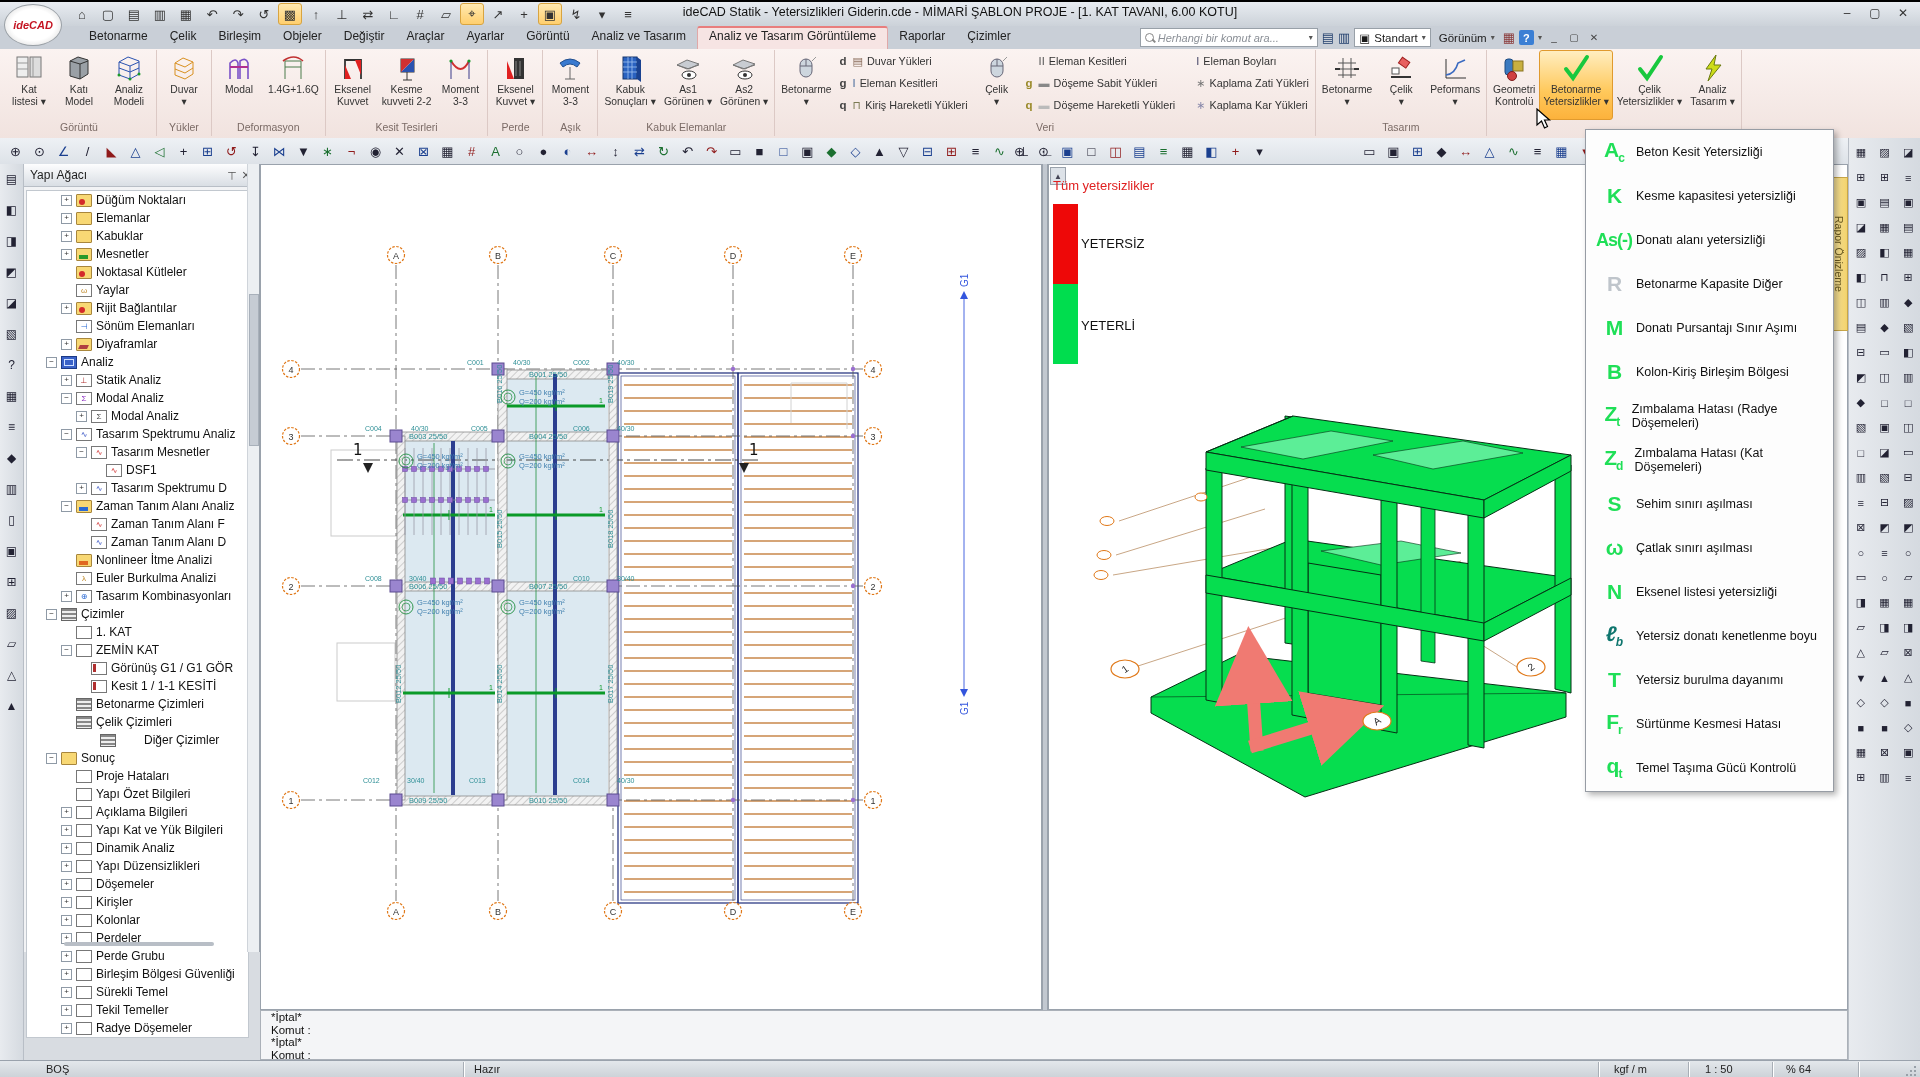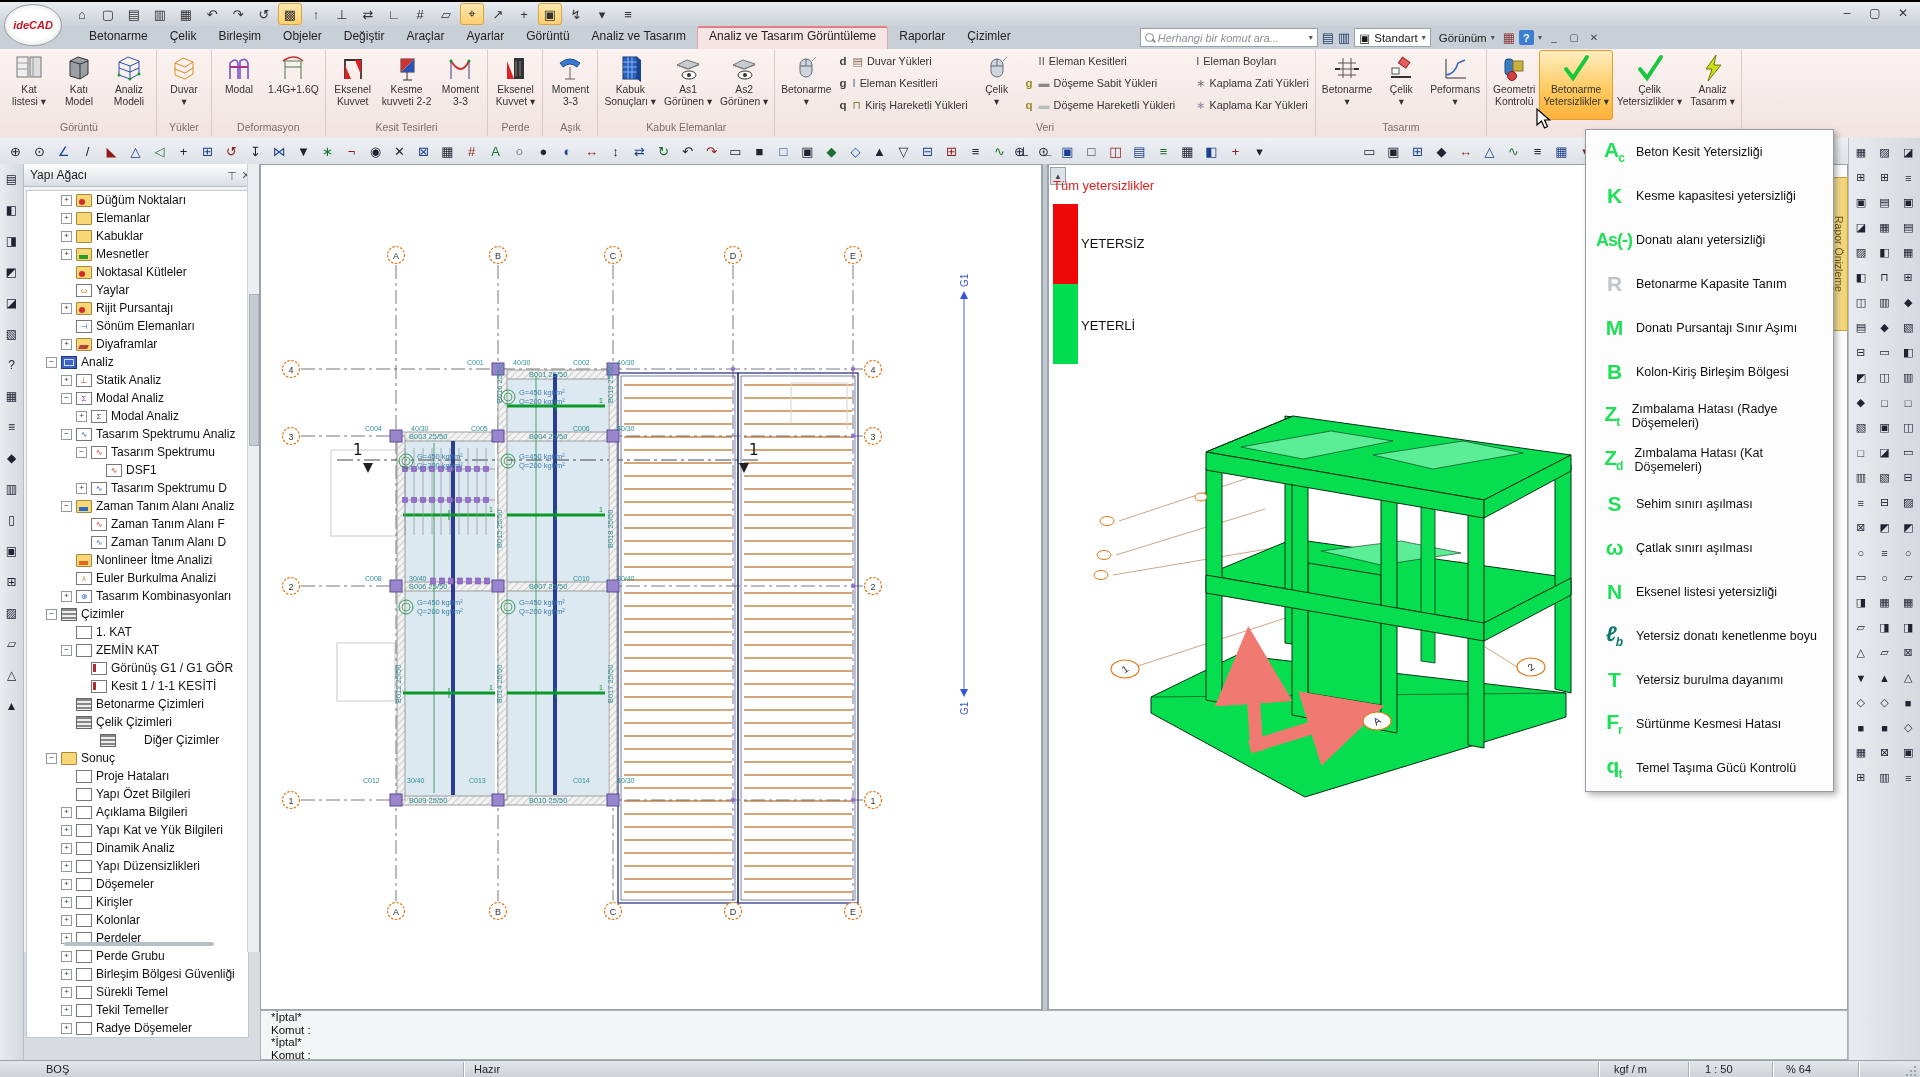--- a/index.html
+++ b/index.html
@@ -121,20 +121,21 @@
 </style>
 </head>
 <body>
 
 <div id="app">
 
   <div id="titlebar" class="abs"></div>
   <div id="logo" class="abs">
       <span>ideCAD</span>
     </div>
+  <div id="wintitle" class="abs">ideCAD Statik - Yetersizlikleri Giderin.cde - MİMARİ ŞABLON PROJE - [1. KAT TAVANI,  6.00 KOTU]</div>
   <div id="qat" class="abs">
       <div class="qicon">⌂</div>
       <div class="qicon">▢</div>
       <div class="qicon">▤</div>
       <div class="qicon">▥</div>
       <div class="qicon">▦</div>
       <div class="qicon">↶</div>
       <div class="qicon">↷</div>
       <div class="qicon">↺</div>
       <div class="qicon on">▩</div>
@@ -680,21 +681,21 @@
           <span>Noktasal Kütleler</span>
         </div>
         <div class="trow" style="padding-left: 34px;">
           <span class="texp none">+</span>
           <span class="ticon t-sp">ω</span>
           <span>Yaylar</span>
         </div>
         <div class="trow" style="padding-left: 34px;">
           <span class="texp">+</span>
           <span class="ticon t-fr"></span>
-          <span>Rijit Pursantajı</span>
+          <span>Rijit Bağlantılar</span>
         </div>
         <div class="trow" style="padding-left: 34px;">
           <span class="texp none">+</span>
           <span class="ticon t-dm">⊣</span>
           <span>Sönüm Elemanları</span>
         </div>
         <div class="trow" style="padding-left: 34px;">
           <span class="texp">+</span>
           <span class="ticon t-fd"></span>
           <span>Diyaframlar</span>
@@ -720,21 +721,21 @@
           <span>Modal Analiz</span>
         </div>
         <div class="trow" style="padding-left: 34px;">
           <span class="texp">−</span>
           <span class="ticon t-tcb">∿</span>
           <span>Tasarım Spektrumu Analiz</span>
         </div>
         <div class="trow" style="padding-left: 49px;">
           <span class="texp">−</span>
           <span class="ticon t-tc">∿</span>
-          <span>Tasarım Spektrumu</span>
+          <span>Tasarım Mesnetler</span>
         </div>
         <div class="trow" style="padding-left: 64px;">
           <span class="texp none">+</span>
           <span class="ticon t-tc">∿</span>
           <span>DSF1</span>
         </div>
         <div class="trow" style="padding-left: 49px;">
           <span class="texp">+</span>
           <span class="ticon t-tcb">∿</span>
           <span>Tasarım Spektrumu D</span>
@@ -1251,21 +1252,21 @@
       <div class="mitem">
         <span class="msym" style="color: rgb(31, 223, 87);">K</span>
         <span class="mlab">Kesme kapasitesi yetersizliği</span>
       </div>
       <div class="mitem">
         <span class="msym small" style="color: rgb(31, 223, 87);">As(-)</span>
         <span class="mlab">Donatı alanı yetersizliği</span>
       </div>
       <div class="mitem">
         <span class="msym" style="color: rgb(191, 197, 203);">R</span>
-        <span class="mlab">Betonarme Kapasite Tanım</span>
+        <span class="mlab">Betonarme Kapasite Diğer</span>
       </div>
       <div class="mitem">
         <span class="msym" style="color: rgb(31, 223, 87);">M</span>
         <span class="mlab">Donatı Pursantajı Sınır Aşımı</span>
       </div>
       <div class="mitem">
         <span class="msym" style="color: rgb(31, 223, 87);">B</span>
         <span class="mlab">Kolon-Kiriş Birleşim Bölgesi</span>
       </div>
       <div class="mitem">

